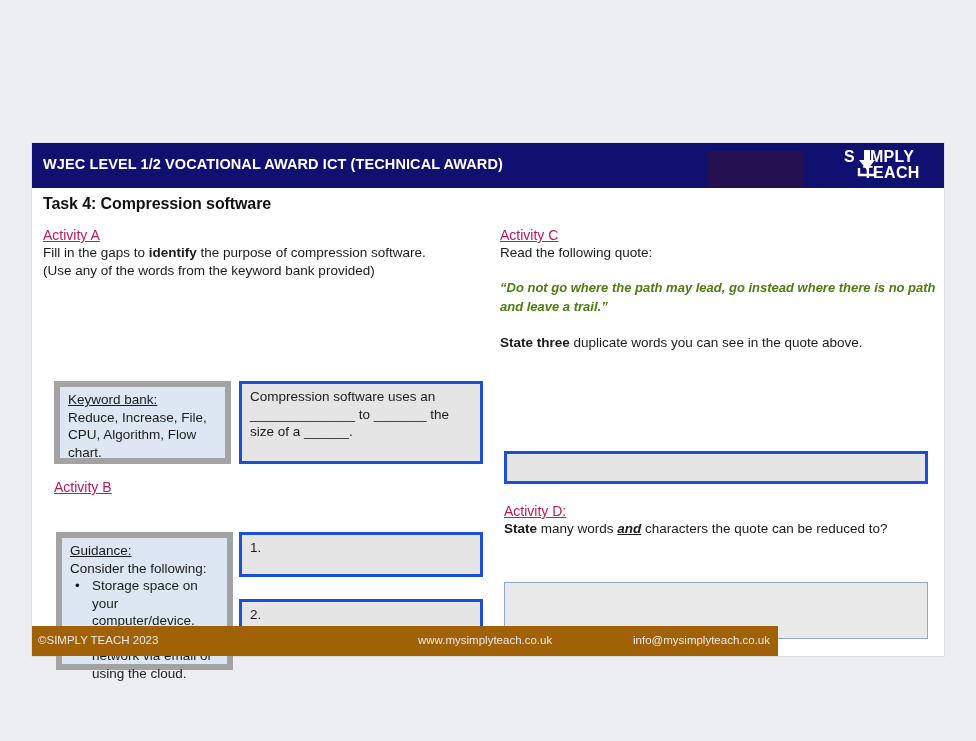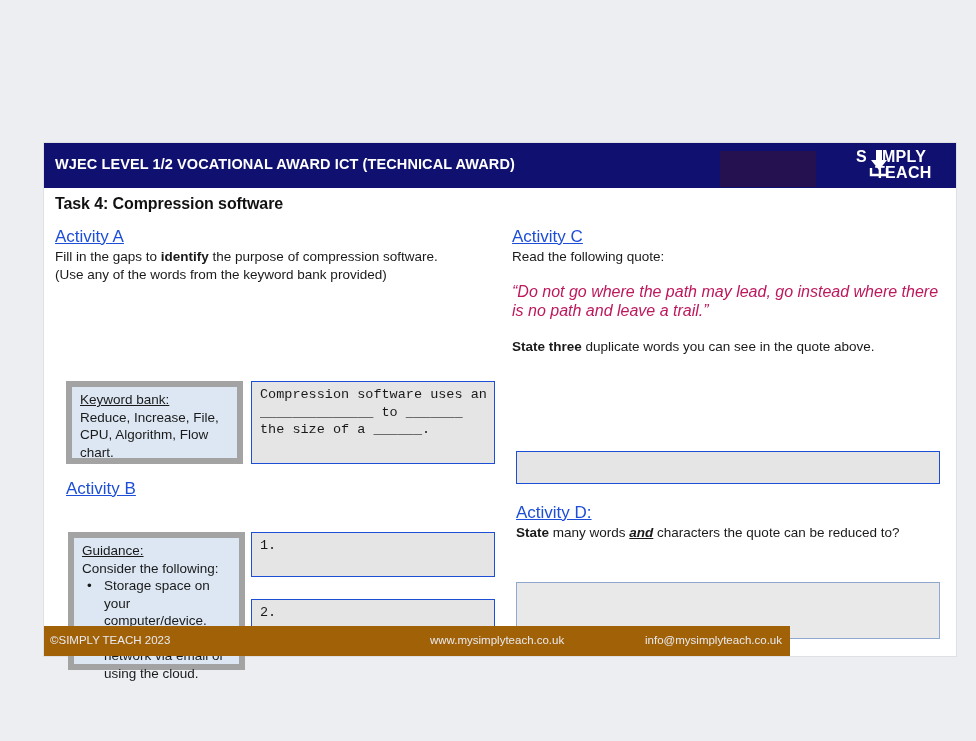--- a/index.html
+++ b/index.html
@@ -16,21 +16,20 @@
   }
 
   #slide {
     position: absolute;
     left: 32px;
     top: 143px;
     width: 912px;
     height: 513px;
     background: #ffffff;
     box-shadow: 0 0 0 1px rgba(0,0,0,0.06);
-    margin-left: 12px;
   }
 
   
   .header-bar {
     position: absolute;
     left: 0; top: 0;
     width: 912px;
     height: 45px;
     background: #101070;
   }
@@ -99,54 +98,54 @@
     font-size: 16px;
     font-weight: bold;
     color: #111111;
     letter-spacing: -0.1px;
   }
 
   .col-left  { position: absolute; left: 11px;  top: 84px;  width: 450px; }
   .col-right { position: absolute; left: 468px; top: 84px;  width: 442px; }
 
   .act-head {
-    font-size: 17px;
-    color: #1d4ed8;
+    font-size: 14px;
+    color: #be185d;
     text-decoration: underline;
     margin: 0 0 1px 0;
     display: block;
   }
   .para {
     font-size: 13.5px;
     color: #1a1a1a;
     line-height: 17.5px;
     margin: 0;
   }
   .para b { font-weight: bold; }
   .para .bui { font-weight: bold; font-style: italic; text-decoration: underline; }
 
   .quote {
-    font-size: 16px;
+    font-size: 13px;
     font-style: italic;
-    color: #be185d;
+    color: #4d7c0f;
     line-height: 19px;
     margin: 0;
+    font-weight: bold;
   }
 
   
   .box-blue {
     background: #dce7f3;
     border: 6px solid #a3a3a3;
     box-sizing: border-box;
   }
   .box-gray {
     background: #e5e5e5;
-    border: 1px solid #1d4ed8;
+    border: 3px solid #1d4ed8;
     box-sizing: border-box;
-    font-family: Liberation Mono, monospace;
   }
   .box-gray-blue {
     background: #e9e9e9;
     border: 1px solid #8ea9cd;
     box-sizing: border-box;
   }
   .box-text {
     font-size: 13.5px;
     color: #1a1a1a;
     line-height: 17.5px;

